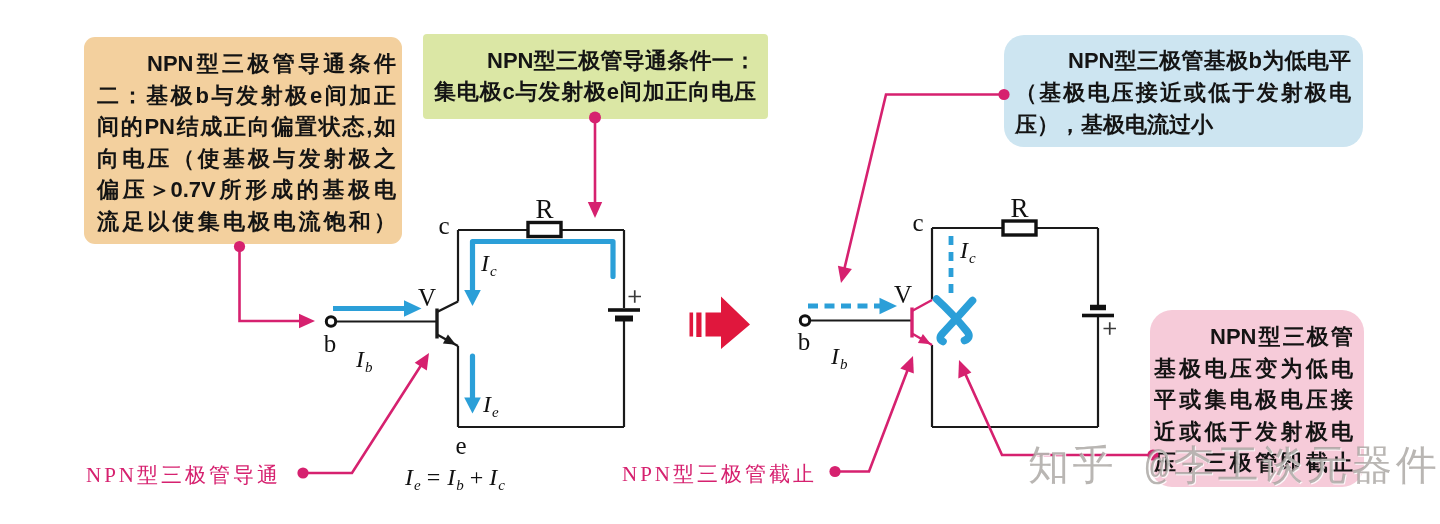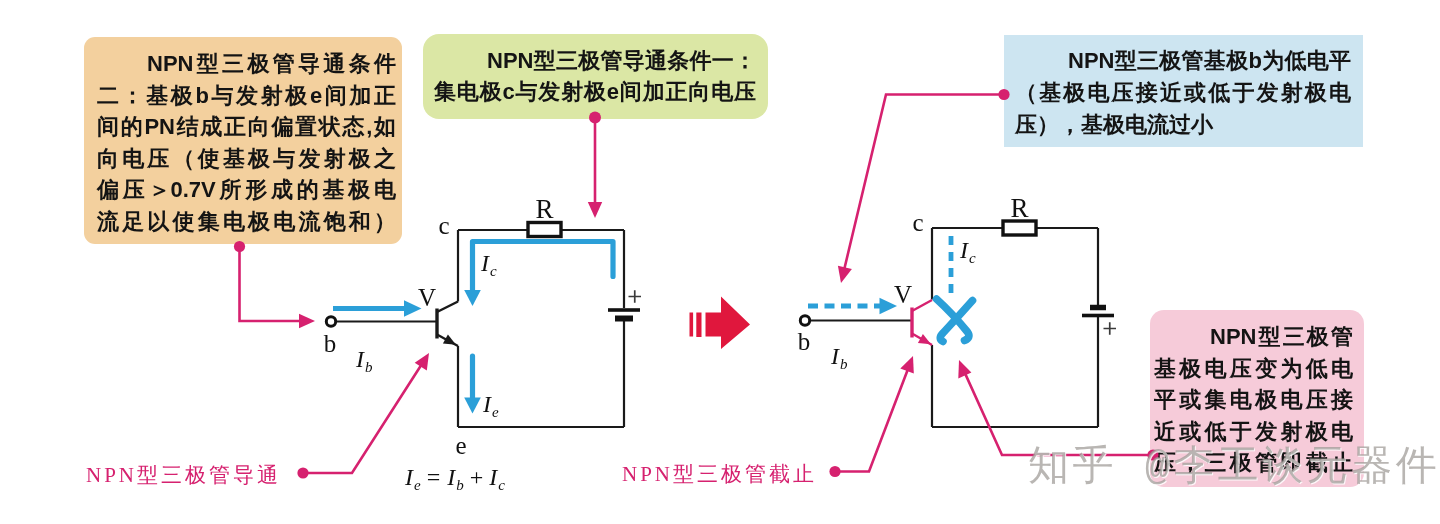--- a/index.html
+++ b/index.html
@@ -9,25 +9,25 @@
   .callout{position:absolute;z-index:1;color:#141414;font-size:22px;font-weight:600;
            line-height:31.5px;box-sizing:border-box;}
   .callout .ln{text-align:justify;text-align-last:justify;white-space:nowrap;}
   .callout .ln.noj{text-align:left;text-align-last:left;}
   .callout .ln.ind1{text-indent:50px;}
   .callout .ln.ind2{text-indent:53px;}
   .callout .ln.ind3{text-indent:56px;}
   #box-condition2{left:84px;top:37px;width:318px;height:207px;background:#f3d09e;
                   border-radius:11px;padding:11px 6px 0 13px;}
   #box-condition1{left:423px;top:34px;width:345px;height:85px;background:#dbe7a5;
-                  border-radius:16px;padding:11px 12px 0 11px;line-height:31px;}
+                  border-radius:4px;padding:11px 12px 0 11px;line-height:31px;}
   #box-cutoff-cause{left:1004px;top:35px;width:359px;height:112px;background:#cde5f1;
-                    border-radius:0;padding:10px 12px 0 11px;line-height:32px;}
+                    border-radius:20px;padding:10px 12px 0 11px;line-height:32px;}
   #box-cutoff-result{left:1150px;top:310px;width:214px;height:177px;background:#f6cbd9;
-                     border-radius:14px;padding:11px 11px 0 4px;}
+                     border-radius:22px;padding:11px 11px 0 4px;}
   .pinlabel{position:absolute;z-index:1;color:#d6216f;font-size:21px;
             font-family:"Liberation Serif",serif;letter-spacing:3px;white-space:nowrap;}
   #label-conducting{left:86px;top:461px;}
   #label-cutoff{left:622px;top:460px;}
   #watermark{position:absolute;z-index:3;left:1028px;top:438px;font-size:41px;
              font-family:Liberation Mono, monospace;color:rgba(158,154,150,0.72);
              letter-spacing:3.5px;white-space:nowrap;
              text-shadow:1px 1px 0 rgba(255,255,255,0.85);}
   .sv-serif{font-family:"Liberation Serif",serif;fill:#111111;}
   .sv-it{font-family:"Liberation Serif",serif;font-style:italic;fill:#111111;}

